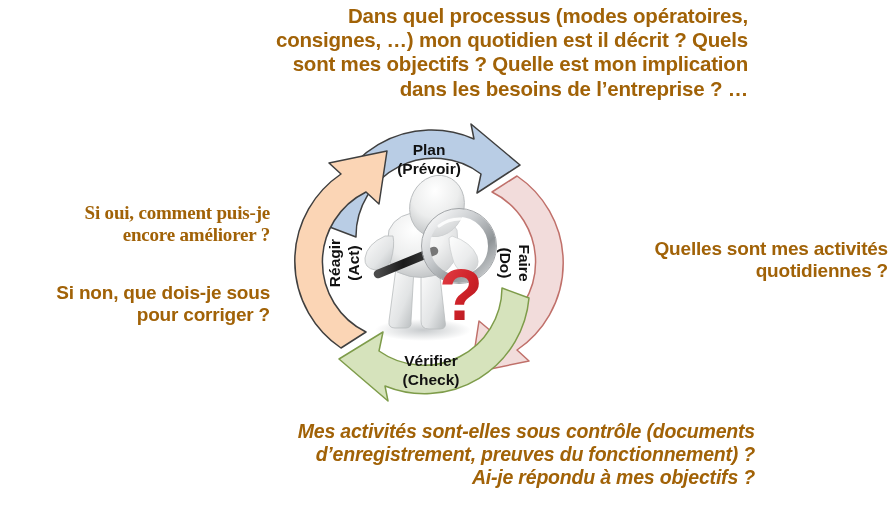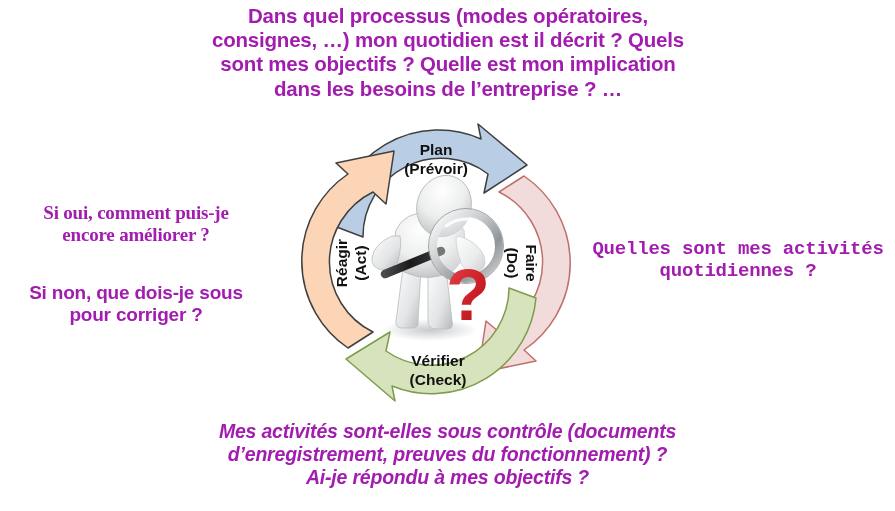--- a/index.html
+++ b/index.html
@@ -9,23 +9,23 @@
   }
   body {
     width: 895px;
     height: 511px;
     position: relative;
     overflow: hidden;
     font-family: "Liberation Sans", sans-serif;
   }
   .q-text {
     position: absolute;
-    color: #a21caf;
+    color: #a16207;
     font-weight: bold;
-    text-align: center;
+    text-align: right;
     line-height: 1.18;
     letter-spacing: -0.2px;
     white-space: pre-line;
   }
   #top-question {
     left: 148px;
     top: 4px;
     width: 600px;
     font-size: 20.5px;
   }
@@ -40,33 +40,32 @@
     left: 2px;
     top: 282px;
     width: 268px;
     font-size: 19px;
   }
   #right-question {
     left: 588px;
     top: 238px;
     width: 300px;
     font-size: 19px;
-    font-family: Liberation Mono, monospace;
   }
   #bottom-question {
     left: 140px;
     top: 420px;
     width: 615px;
     font-size: 19.5px;
     font-style: italic;
   }
 
   #pdca-diagram {
     position: absolute;
-    left: 278px;
+    left: 271px;
     top: 118px;
     width: 318px;
     height: 290px;
   }
   #pdca-diagram svg {
     display: block;
     width: 318px;
     height: 290px;
   }
   .seg-label {

